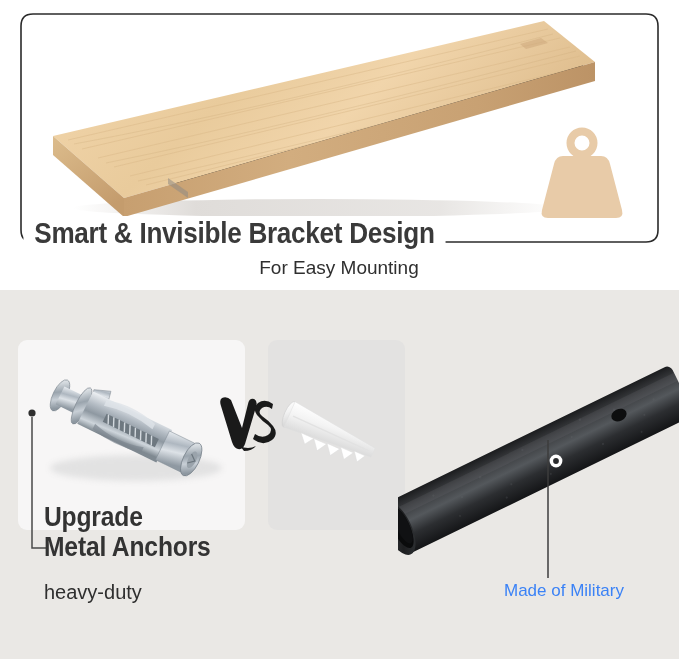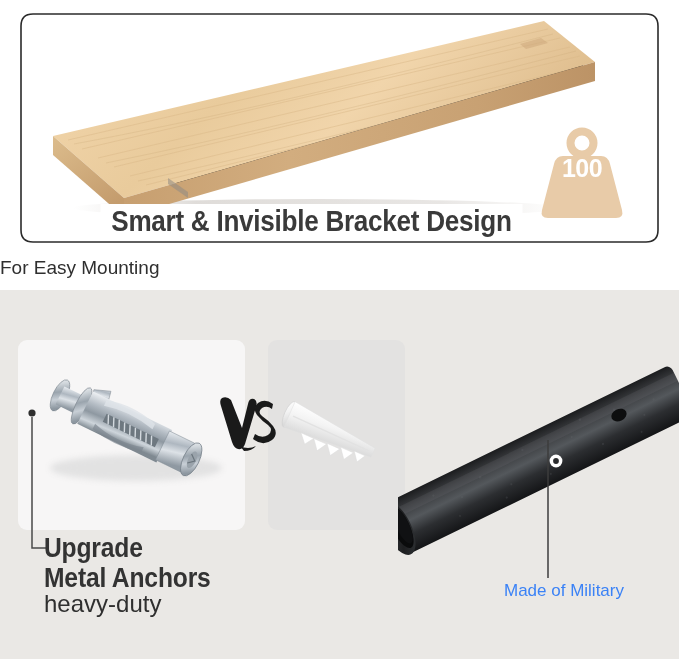--- a/index.html
+++ b/index.html
@@ -56,42 +56,43 @@
     font-family: "Liberation Sans", sans-serif;
     font-weight: bold;
     letter-spacing: -0.5px;
   }
   #badge-number { top: 30px; font-size: 25px; line-height: 25px; }
   #badge-unit   { top: 54px; font-size: 21px; line-height: 21px; }
 
   
   #headline-wrap {
     position: absolute;
-    left: 0; top: 204px;
+    left: 0; top: 216px;
     width: 622px;
-    text-align: center;
+    text-align: left;
   }
   #headline {
     display: inline-block;
     background: #ffffff;
     padding: 0 12px;
     color: #3a3a3a;
     font-family: "Liberation Sans Narrow", "Liberation Sans", sans-serif;
     font-weight: bold;
     font-size: 29px;
     line-height: 34px;
     letter-spacing: -0.3px;
     transform: scaleX(0.90);
     transform-origin: center;
     white-space: nowrap;
   }
   #subheadline {
     position: absolute;
     left: 0; top: 256px;
     width: 678px;
+    text-align: center;
     color: #2f2f2f;
     font-size: 19px;
     line-height: 24px;
     font-weight: normal;
   }
 
   
   #bottom-panel {
     position: absolute;
     left: 0; top: 290px;
@@ -135,38 +136,38 @@
   #leader-left, #leader-right {
     position: absolute;
     pointer-events: none;
   }
   #leader-left { left: 26px; top: 408px; width: 50px; height: 152px; }
   #leader-right { left: 536px; top: 440px; width: 24px; height: 142px; }
 
   
   #caption-left {
     position: absolute;
-    left: 44px; top: 533px;
+    left: 44px; top: 502px;
     width: 300px;
   }
   .headline-cond {
     color: #333333;
     font-family: "Liberation Sans Narrow", "Liberation Sans", sans-serif;
     font-weight: bold;
     font-size: 28px;
     line-height: 30px;
     letter-spacing: -0.2px;
     transform: scaleX(0.88);
     transform-origin: left center;
     white-space: nowrap;
   }
   #caption-left-sub {
-    margin-top: 0;
+    margin-top: 19px;
     color: #2f2f2f;
-    font-size: 24px;
+    font-size: 20px;
     line-height: 22px;
     font-weight: normal;
   }
 
   
   #caption-right {
     position: absolute;
     left: 504px; top: 578px;
     width: 175px;
     color: #3b82f6;
@@ -269,21 +270,20 @@
 
       <path d="M 493 20 L 500 25 L 478 31 L 472 26 Z" fill="#CBA67A" opacity="0.5"></path>
     </svg>
   </div>
 
   <div id="weight-badge">
     <svg class="badge-svg" viewBox="0 0 92 96">
       <circle cx="46" cy="17" r="11.5" fill="none" stroke="#E8CBA8" stroke-width="8"></circle>
       <path d="M 27 30 L 65 30 Q 72 30 74 38 L 86 84 Q 88 92 80 92 L 12 92 Q 4 92 6 84 L 18 38 Q 20 30 27 30 Z" fill="#E8CBA8"></path>
     </svg>
-    <div class="badge-txt" id="badge-number">100</div>
   </div>
 
   <div id="headline-wrap">
     <span id="headline">Smart &amp; Invisible Bracket Design</span>
   </div>
   <div id="subheadline">For Easy Mounting</div>
 </div>
 
 <div id="bottom-panel"></div>
 

